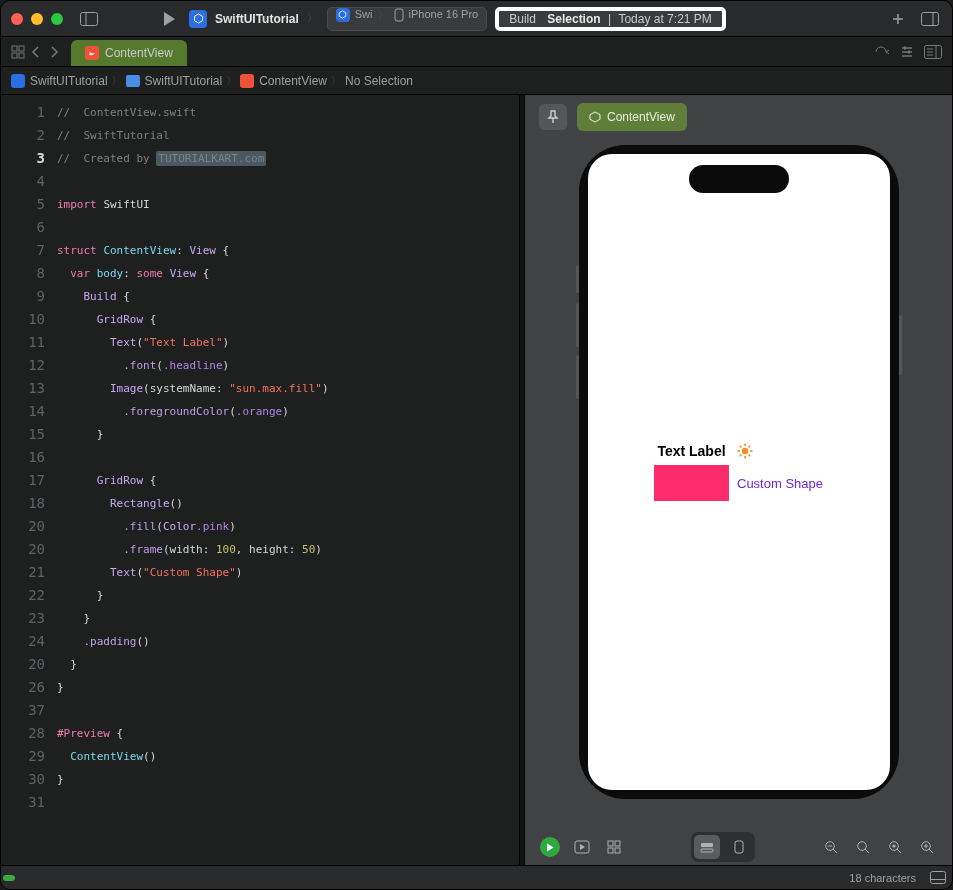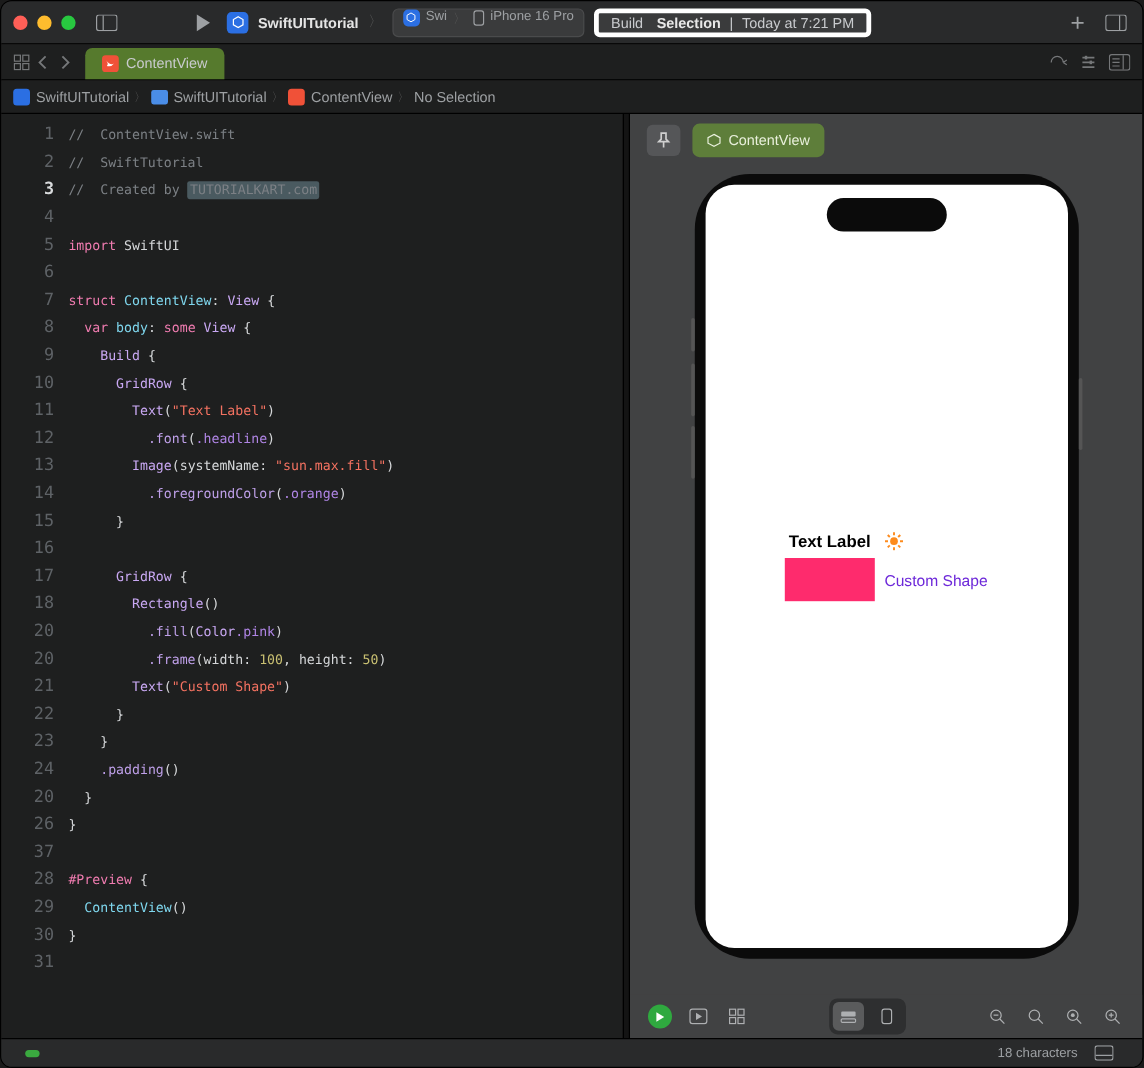--- a/index.html
+++ b/index.html
@@ -140,21 +140,21 @@
 
   
   .preview-tb{height:36px;background:var(--preview-bg);display:flex;align-items:center;gap:8px;padding:0 12px;border-top:none;}
   .ptb-left,.ptb-mid,.ptb-right{display:flex;align-items:center;gap:6px;}
   .ptb-mid{margin:0 auto;background:#2e2f30;border-radius:7px;padding:3px;}
   .ptb-btn{width:26px;height:24px;border-radius:5px;display:flex;align-items:center;justify-content:center;color:#aeb0b2;}
   .ptb-btn.on{background:#5a5b5c;}
   .play-circle{width:20px;height:20px;border-radius:50%;background:#2fa93f;display:flex;align-items:center;justify-content:center;}
 
   
-  .statusbar{height:24px;background:var(--bg-2);display:flex;align-items:center;padding:0 20px;border-top:1px solid #000;font-size:11px;color:var(--txt-dim);}
+  .statusbar{height:24px;background:var(--bg-2);display:flex;align-items:center;padding:0 2px;border-top:1px solid #000;font-size:11px;color:var(--txt-dim);}
   .led{width:12px;height:6px;border-radius:3px;background:#3aa93f;margin-right:auto;}
   .char-count{margin-left:auto;margin-right:10px;}
 </style>
 </head>
 <body>
 
 <div class="titlebar">
   <div class="traffic">
     <span class="r"></span>
     <span class="y"></span>

